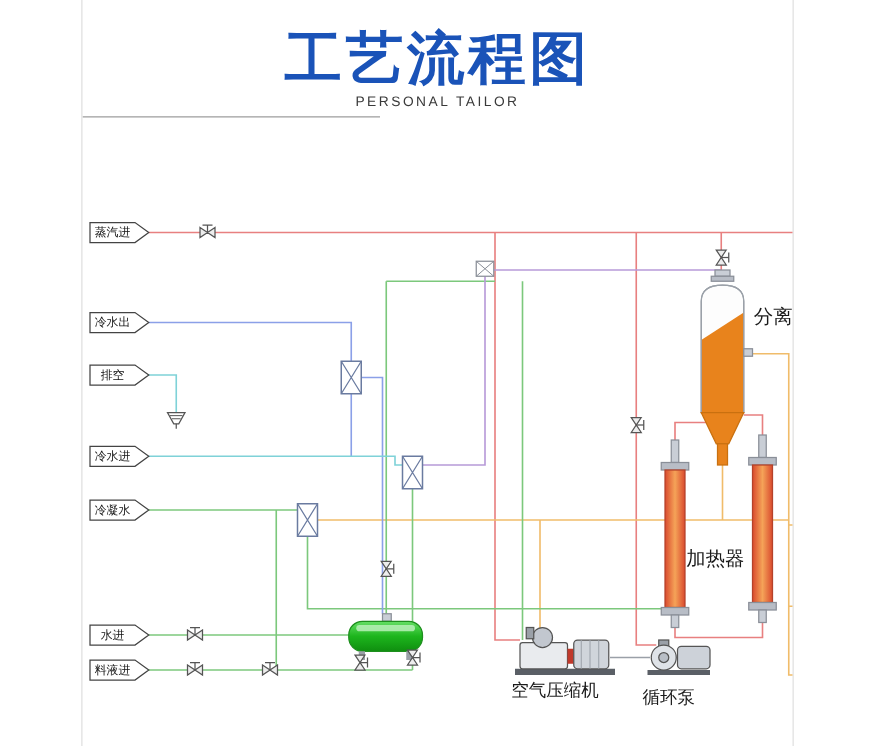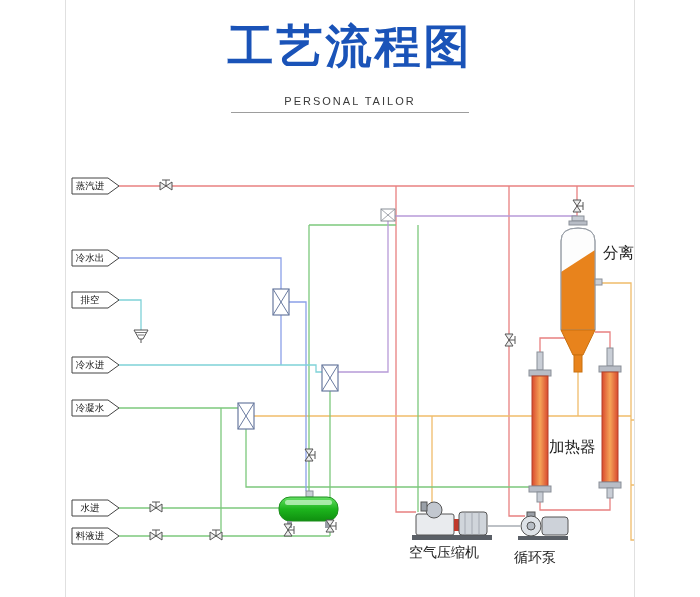--- a/index.html
+++ b/index.html
@@ -2,21 +2,21 @@
 <html style="--title-blue: #1a53b8; --steam-red: #e88080; --water-green: #7cc87c; --cooling-blue: #8ba0e8; --vent-cyan: #7fd2d8; --product-orange: #f0bc6a; --vapor-purple: #b79ad8; --separator-orange: #e8831c; --heater-red: #d94a2e; --tank-green: #22bb22;"><head>
 <meta charset="utf-8">
 <style>
   * { margin:0; padding:0; box-sizing:border-box; }
   html,body { background:#fff; font-family:"Liberation Sans", sans-serif; }
   .page { position:relative; width:568px; height:597px; background:#fff; margin:0 auto;
           outline:1px solid #e0e0e0; overflow:hidden; }
   .hdr { position:absolute; top:0; left:0; width:100%; text-align:center; z-index:2; }
   .title { margin-top:20px; font-size:46px; line-height:1.15; font-weight:800;
            color:var(--title-blue); letter-spacing:3px; }
-  .sub { margin-top:22px; display:flex; flex-direction:column; align-items:center; }
+  .sub { margin-top:3px; display:flex; flex-direction:column; }
   .sub-text { font-size:11px; letter-spacing:2px; color:#3a3a3a; }
   .sub-line { display:block; width:238px; height:1px; background:#9d9d9d; margin-top:5px; }
   .wm { margin-top:9px; font-size:8px; line-height:11px; color:#e3e3e3; letter-spacing:.4px; }
   svg.diagram { position:absolute; left:0; top:0; width:700px; height:597px; z-index:1; }
   svg text { font-family:"Liberation Sans", sans-serif; }
   .ln { fill:none; stroke-width:1.3; }
   .red    { stroke:var(--steam-red); }
   .green  { stroke:var(--water-green); }
   .blue   { stroke:var(--cooling-blue); }
   .cyan   { stroke:var(--vent-cyan); }

